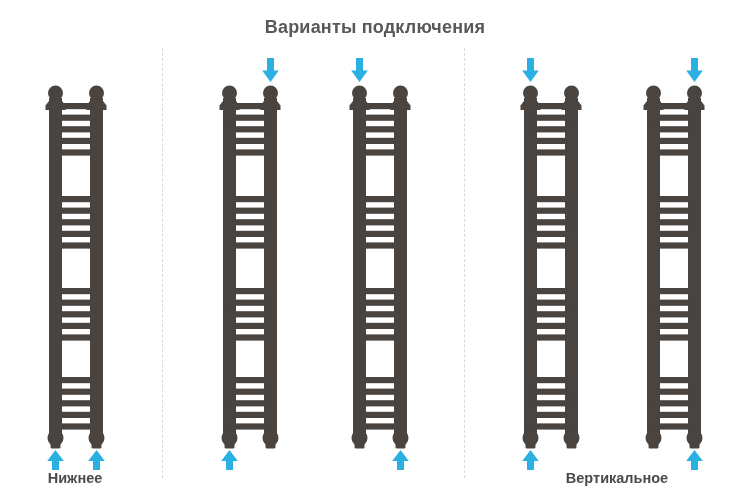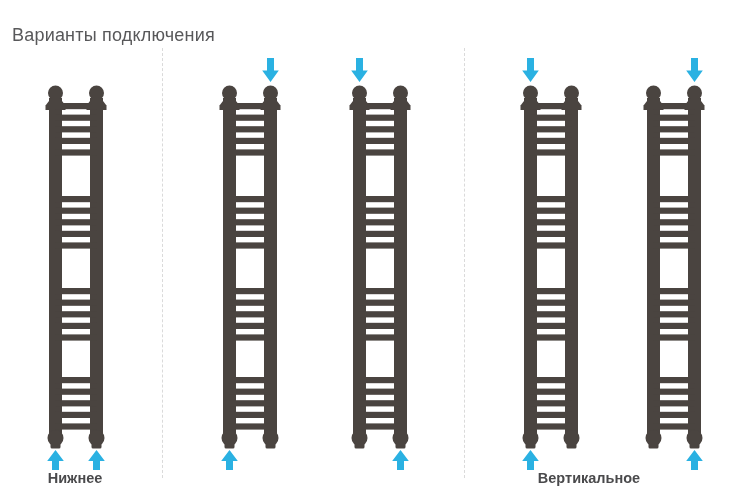--- a/index.html
+++ b/index.html
@@ -2,22 +2,22 @@
 <html><head>
 <meta charset="utf-8">
 <style>
   html,body { margin:0; padding:0; }
   .canvas {
     position:relative; width:750px; height:504px;
     background:var(--bg,#fff); overflow:hidden;
     font-family:"Liberation Sans","DejaVu Sans",sans-serif;
   }
   .title {
-    position:absolute; top:13px; left:0; right:0; margin:12px;
-    font-size:18px; font-weight:400;
+    position:absolute; top:13px; left:0; right:0; margin:4px;
+    text-align:center; font-size:18px; font-weight:700;
     letter-spacing:.2px; color:var(--title-text,#58585a);
   }
   .separator {
     position:absolute; top:48px; height:430px; width:0;
     border-left:1px dashed var(--separator,#d9d9d9);
   }
   .radiator { position:absolute; top:58px; width:62px; height:424px; }
   .label {
     position:absolute; top:470px; width:220px; text-align:center;
     font-size:14.5px; font-weight:600; color:var(--label-text,#4a4a4c);
@@ -138,21 +138,21 @@
       <rect x="10.5" y="264.8" width="41" height="6.2" fill="#4a4440"></rect>
       <rect x="10.5" y="276.4" width="41" height="6.2" fill="#4a4440"></rect>
       <rect x="10.5" y="319" width="41" height="6.2" fill="#4a4440"></rect>
       <rect x="10.5" y="330.6" width="41" height="6.2" fill="#4a4440"></rect>
       <rect x="10.5" y="342.2" width="41" height="6.2" fill="#4a4440"></rect>
       <rect x="10.5" y="353.8" width="41" height="6.2" fill="#4a4440"></rect>
       <rect x="10.5" y="365.4" width="41" height="6.2" fill="#4a4440"></rect>
       <path d="M 7 0 h7 v12.5 h4.8 L 10.5 24 L 2.1999999999999993 12.5 h4.8 Z" fill="#2ab1e2"></path>
       <path d="M 51.5 392 L 59.8 403 h-4.8 V 412 h-7 V 403 h-4.8 Z" fill="#2ab1e2"></path>
     </svg>
-    <div class="label" style="left: 479px;">Вертикальное</div>
+    <div class="label" style="left: 507px;">Вертикальное</div>
     <svg viewBox="0 0 62 424" width="62" height="424" class="radiator" style="left: 520px;">
       <g>
         <rect x="4" y="40" width="13" height="336" fill="#4a4440"></rect>
         <circle cx="10.5" cy="35" r="7.5" fill="#4a4440"></circle>
         <polygon points="0.5,52 0.5,47.5 6.3,40 14.7,40 20.5,47.5 20.5,52" fill="#4a4440"></polygon>
         <circle cx="10.5" cy="380" r="8" fill="#4a4440"></circle>
         <rect x="5.5" y="385" width="10" height="5.5" rx="1.5" fill="#4a4440"></rect>
       </g>
       <g>
         <rect x="45" y="40" width="13" height="336" fill="#4a4440"></rect>

